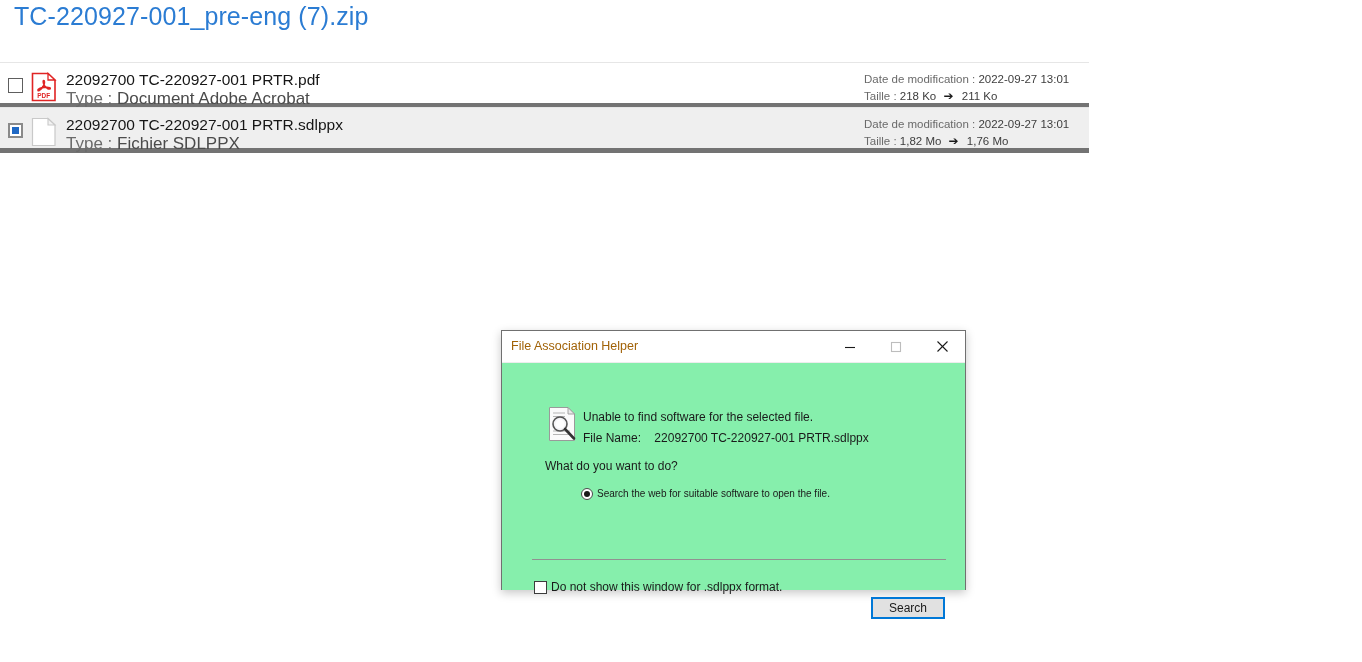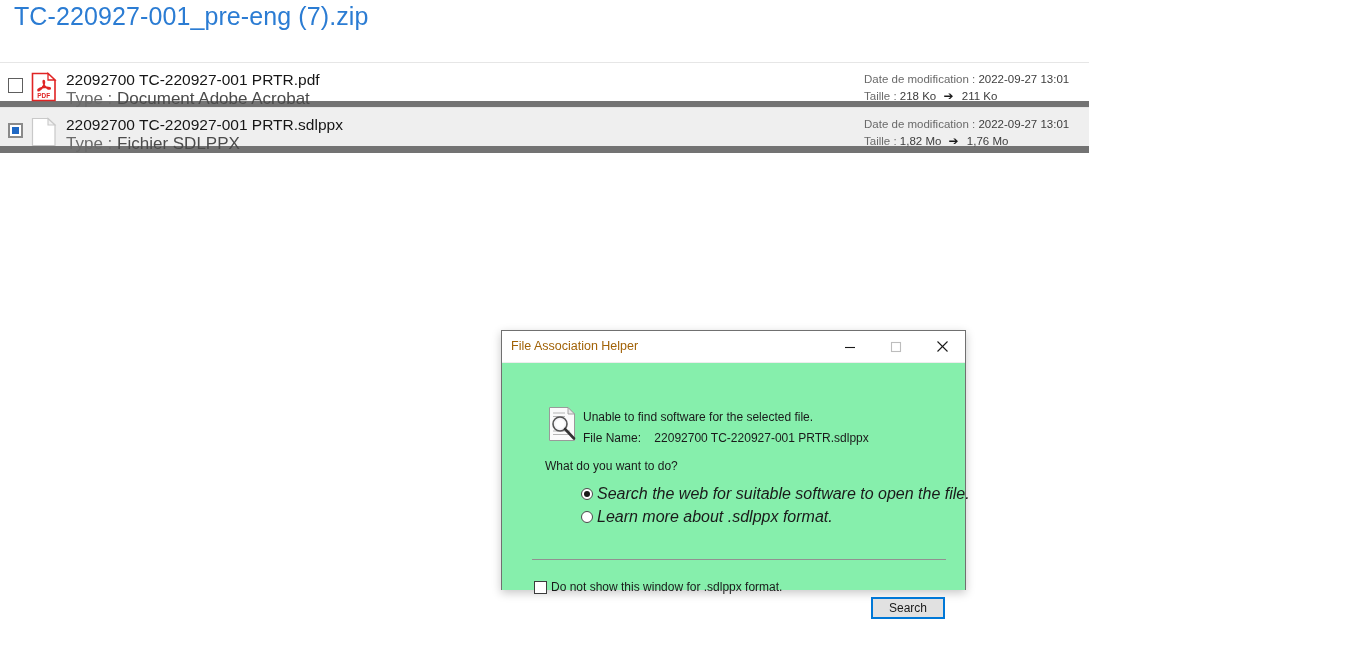--- a/index.html
+++ b/index.html
@@ -36,21 +36,21 @@
     left: 0;
     top: 62px;
     width: 1362px;
   }
   .file-row {
     position: relative;
     height: 46px;
     width: 1089px;
     box-sizing: border-box;
     border-top: 1px solid #e6e6e6;
-    border-bottom: 7px solid #737373;
+    border-bottom: 5px solid #737373;
     background: #ffffff;
   }
   .file-row.selected {
     background: #efefef;
   }
   .file-row + .file-row {
     margin-top: -1px;
   }
 
   
@@ -238,23 +238,22 @@
     content: "";
     position: absolute;
     left: 2px;
     top: 2px;
     width: 6px;
     height: 6px;
     border-radius: 50%;
     background: #1a1a1a;
   }
   .radio-label {
-    font-size: 16px;
-    color: #1a1a1a;
-    font-style: italic;
+    font-size: 10px;
+    color: #1a1a1a;
   }
 
   .dlg-sep {
     position: absolute;
     left: 30px;
     top: 196px;
     width: 414px;
     height: 1px;
     background: #919191;
   }
@@ -416,24 +415,20 @@
       <span class="fn-value">22092700 TC-220927-001 PRTR.sdlppx</span>
     </div>
 
     <div class="dlg-question">What do you want to do?</div>
 
     <div class="radio-group">
       <div class="radio-row checked">
         <span class="radio-mark"></span>
         <span class="radio-label">Search the web for suitable software to open the file.</span>
       </div>
-      <div class="radio-row">
-        <span class="radio-mark"></span>
-        <span class="radio-label">Learn more about .sdlppx format.</span>
-      </div>
     </div>
 
     <div class="dlg-sep"></div>
 
     <div class="dlg-checkbox-row">
       <span class="cb-mark"></span>
       <span class="cb-label">Do not show this window for .sdlppx format.</span>
     </div>
 
     <div class="dlg-action">Search</div>

